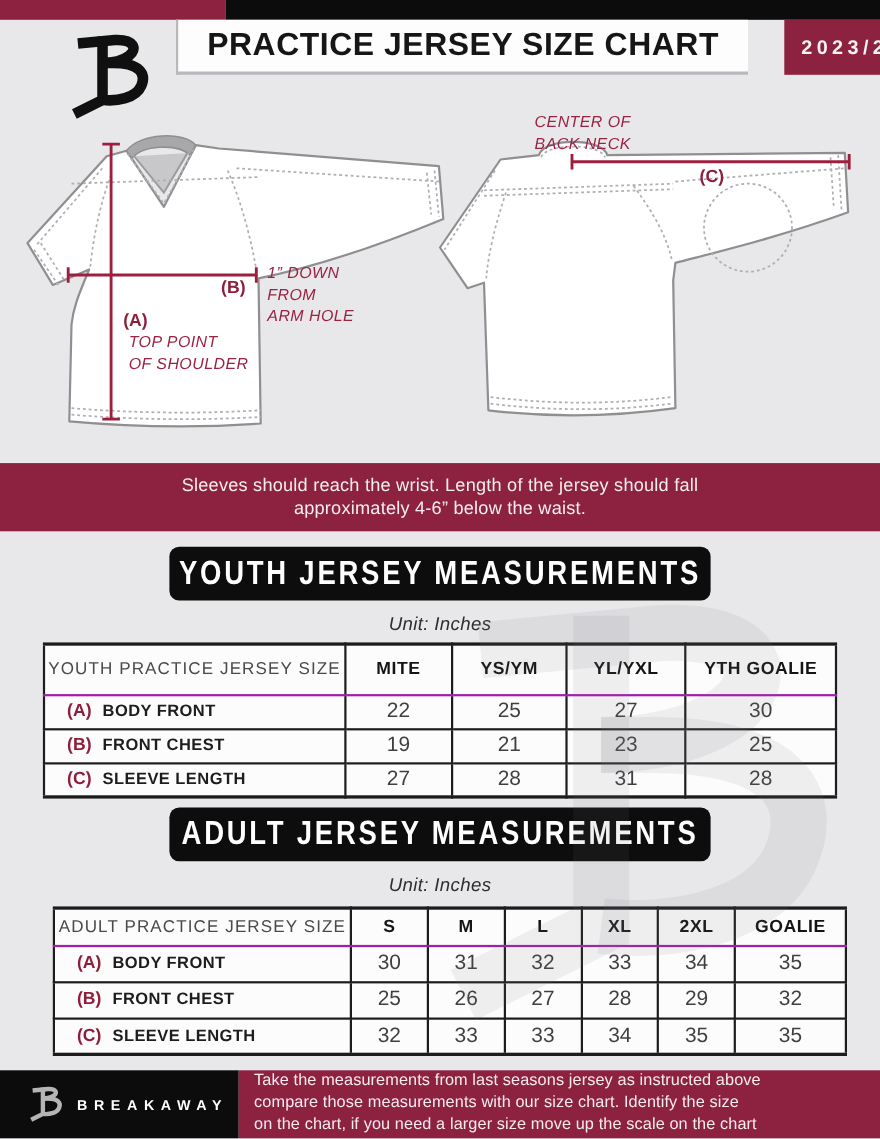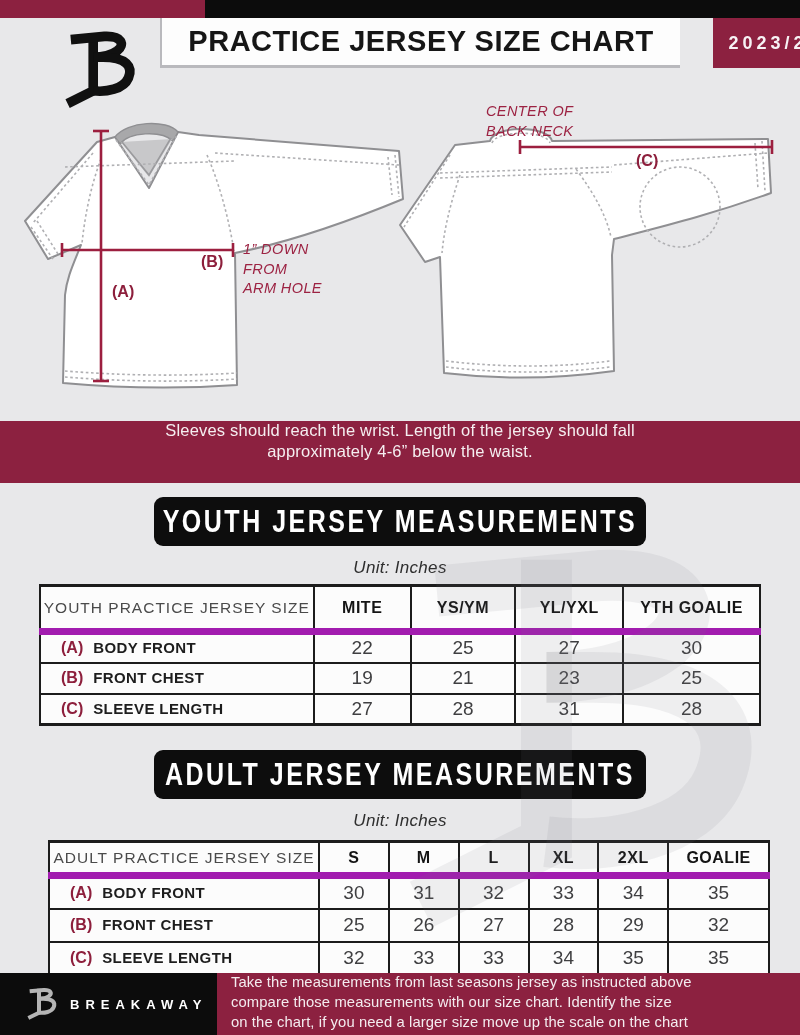--- a/index.html
+++ b/index.html
@@ -24,36 +24,36 @@
 
   
   .diagram { position:relative; height:331px; }
   .diagram svg { position:absolute; top:25px; }
   .ann { position:absolute; color:#9c2242; line-height:1.35; }
   .ann.key { font-weight:bold; font-size:16px; font-style:normal; color:#8d1f3c; }
   .ann.desc { font-style:italic; font-size:14.5px; letter-spacing:.4px; white-space:pre-line; }
 
   
   .banner { height:62px; background:#8c2140; display:flex; flex-direction:column;
-            align-items:center; justify-content:flex-start; gap:2px; }
+            align-items:center; justify-content:center; gap:2px; }
   .banner span { color:#f5eef0; font-size:16.5px; letter-spacing:.2px; }
 
   
   .head-box { width:492px; height:49px; margin:14px auto 0; background:#0d0d0d; border-radius:9px;
               display:flex; align-items:center; justify-content:center; }
   .head-box h2 { color:#fff; font-size:25px; font-weight:bold; letter-spacing:2.5px;
                  transform:scaleY(1.22); white-space:nowrap; }
   .unit { text-align:center; font-style:italic; font-size:17px; color:#2e2e2e; margin-top:12px; letter-spacing:.3px; }
 
   
   table { width:722px; margin:6px auto 0; border-collapse:collapse; table-layout:fixed;
           border:2px solid #1c1c1c; border-top:3px solid #1c1c1c; border-bottom:3px solid #1c1c1c;
           background:rgba(253,253,253,.92); }
   th, td { border:2px solid #1c1c1c; text-align:center; vertical-align:middle; }
-  thead th { border-bottom:7px solid #a21caf; }
+  thead th { border-bottom:2px solid #a21caf; }
   th.size-label { font-weight:normal; color:#4a4a4a; font-size:15.5px; letter-spacing:1px; }
   th.size-col { font-size:16px; color:#141414; letter-spacing:.5px; }
   td.row-label { text-align:left; padding-left:20px; }
   td.row-label .key { color:#8d1f3c; font-weight:bold; font-size:16px; margin-right:10px; }
   td.row-label .lbl { color:#1d1d1d; font-weight:bold; font-size:15px; letter-spacing:.4px; }
   td.val { font-size:19px; color:#3f3f41; }
   #youth-table thead th { height:46px; }
   #youth-table tbody td { height:31px; }
   #adult-table thead th { height:34px; }
   #adult-table tbody td { height:33px; }
@@ -163,20 +163,22 @@
     </svg>
 
     <div class="ann desc" style="left:486px; top:12px;">CENTER OF
 BACK NECK</div>
     <div class="ann key" style="left:636px; top:60px;">(C)</div>
     <div class="ann key" style="left:201px; top:161px;">(B)</div>
     <div class="ann desc" style="left:243px; top:150px;">1” DOWN
 FROM
 ARM HOLE</div>
     <div class="ann key" style="left:112px; top:191px;">(A)</div>
+    <div class="ann desc" style="left:117px; top:212px;">TOP POINT
+OF SHOULDER</div>
   </div>
 
   <div class="banner">
     <span>Sleeves should reach the wrist. Length of the jersey should fall</span>
     <span>approximately 4-6” below the waist.</span>
   </div>
 
   <div class="head-box">
     <h2>YOUTH JERSEY MEASUREMENTS</h2>
   </div>
@@ -217,21 +219,21 @@
       <tr>
         <td class="row-label"><span class="key">(C)</span><span class="lbl">SLEEVE LENGTH</span></td>
         <td class="val">27</td>
         <td class="val">28</td>
         <td class="val">31</td>
         <td class="val">28</td>
       </tr>
     </tbody>
   </table>
 
-  <div class="head-box" style="margin-top:24px;">
+  <div class="head-box" style="margin-top:8px;">
     <h2>ADULT JERSEY MEASUREMENTS</h2>
   </div>
   <div class="unit">Unit: Inches</div>
 
   <table id="adult-table" style="margin-top:9px;margin-left:48px;">
     <colgroup>
       <col style="width:37.5%">
         <col style="width:9.7%">
         <col style="width:9.7%">
         <col style="width:9.7%">

